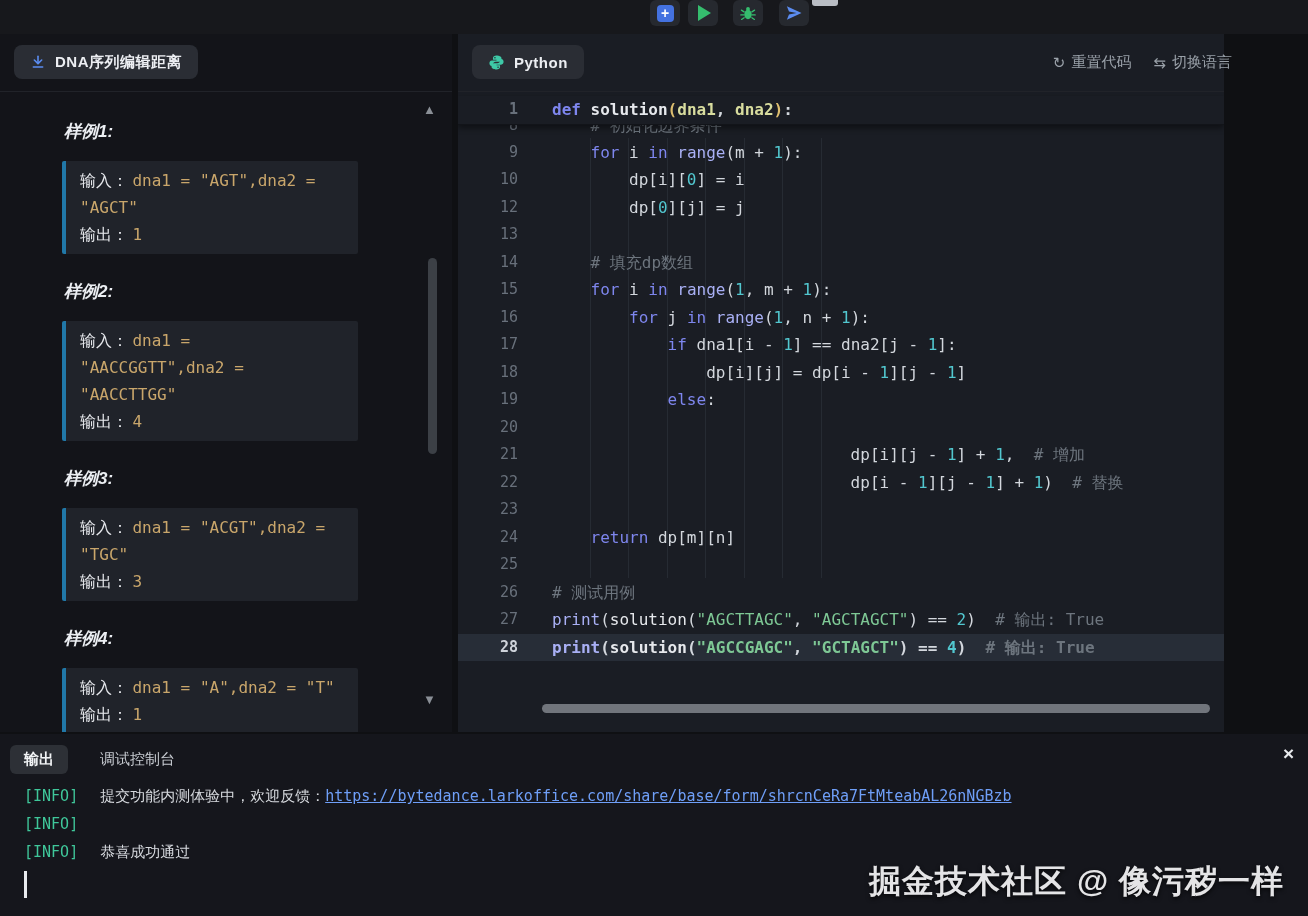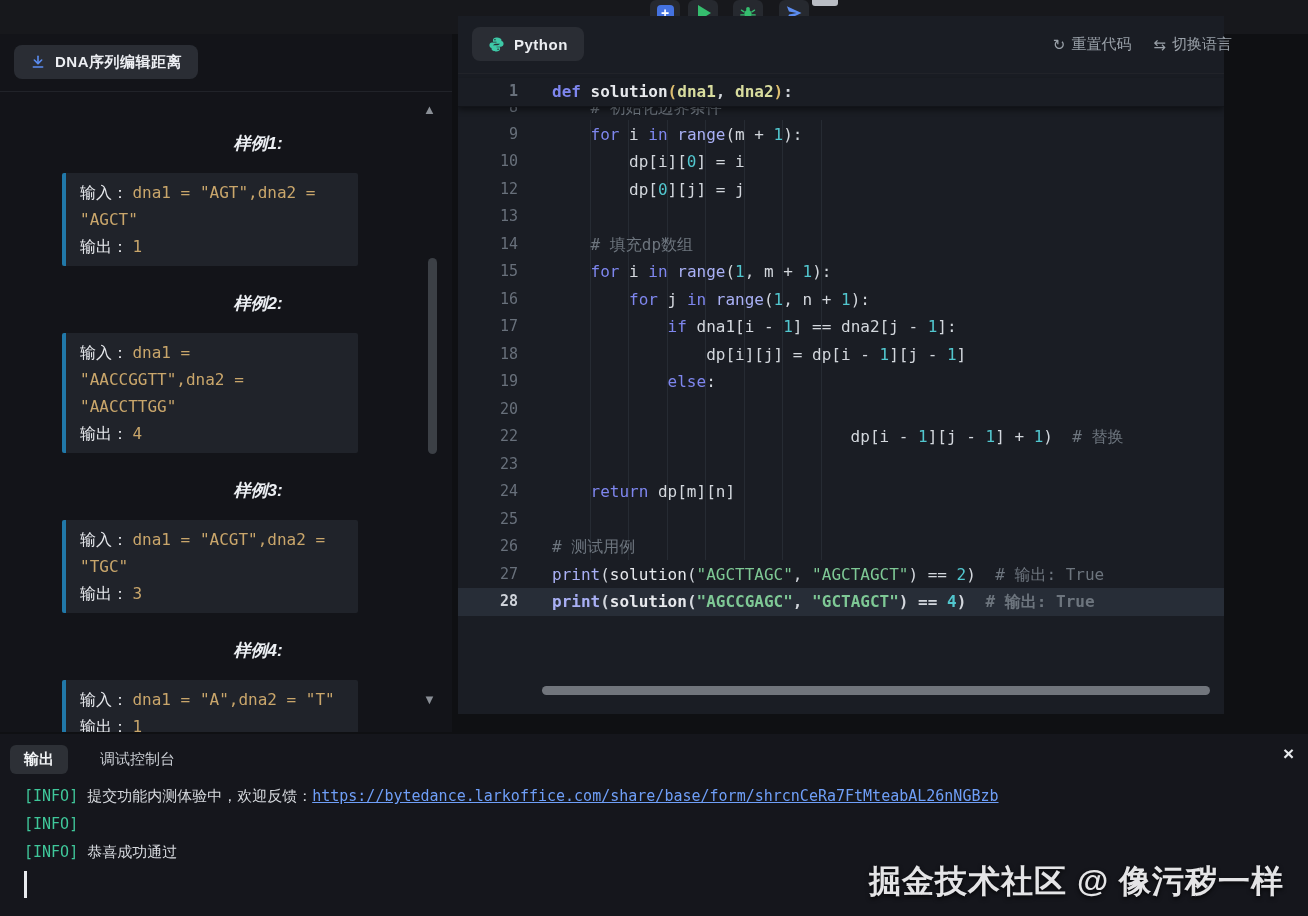--- a/index.html
+++ b/index.html
@@ -12,37 +12,37 @@
           display:flex;align-items:center;justify-content:center;cursor:pointer;}
   .plus-box{width:17px;height:17px;background:#4472e0;border-radius:4px;color:#fff;
             font-weight:bold;font-size:14px;line-height:16px;text-align:center;}
   .play-tri{width:0;height:0;border-left:13px solid #35bd6e;border-top:8px solid transparent;
             border-bottom:8px solid transparent;margin-left:3px;}
   .tooltip-frag{position:absolute;left:812px;top:0;width:26px;height:6px;background:#b9bdc4;
                 border-radius:0 0 3px 3px;}
 
   
   .left-panel{position:absolute;left:0;top:34px;width:452px;height:698px;background:#131419;}
-  .editor-panel{position:absolute;left:458px;top:16px;width:766px;height:698px;background:#1a1d24;}
+  .editor-panel{position:absolute;left:458px;top:34px;width:766px;height:698px;background:#1a1d24;}
   .console-panel{position:absolute;left:0;top:734px;width:1308px;height:182px;background:#15161c;}
 
   .panel-header{position:relative;height:57px;border-bottom:1px solid #212329;}
   .pill{position:absolute;left:14px;top:11px;height:34px;display:flex;align-items:center;gap:9px;
         background:#2a2d34;border-radius:8px;padding:0 16px;cursor:pointer;}
   .pill .t{font-size:15px;font-weight:bold;color:#eceef2;letter-spacing:.5px;}
 
   .header-actions{position:absolute;right:-8px;top:0;height:57px;display:flex;align-items:center;
                   gap:22px;color:#9aa1a9;font-size:15px;}
   .action{display:flex;align-items:center;gap:6px;cursor:pointer;white-space:nowrap;}
   .action .ic{font-size:15px;}
 
   
   .panel-body{position:absolute;left:0;top:57px;right:0;bottom:0;overflow:hidden;padding:29px 0 0 62px;
               box-sizing:border-box;}
-  .sample-heading{font-size:17px;font-style:italic;font-weight:bold;color:#eceff3;margin:12px 0 18px 2px;text-align:center;}
+  .sample-heading{font-size:17px;font-style:italic;font-weight:bold;color:#eceff3;margin:0 0 18px 2px;}
   .sample-block{width:296px;background:#20232a;border-left:4px solid #2178a8;border-radius:2px;
                 padding:6px 14px;box-sizing:border-box;margin:0 0 26px 0;}
   .sample-row{line-height:27px;font-size:16px;white-space:pre;}
   .sample-row .lbl{color:#e8eaee;}
   .sample-row .cd{font-family:"DejaVu Sans Mono",monospace;font-size:16px;color:#c9a66b;}
   .lscroll-up{position:absolute;left:423px;top:68px;color:#8a8f96;font-size:13px;cursor:pointer;}
   .lscroll-down{position:absolute;left:423px;top:658px;color:#8a8f96;font-size:13px;cursor:pointer;}
   .lscroll-thumb{position:absolute;left:428px;top:224px;width:9px;height:196px;background:#3c4046;
                  border-radius:5px;cursor:pointer;}
 
@@ -70,21 +70,21 @@
   
   .console-tabs{position:relative;height:44px;padding:7px 0 0 10px;box-sizing:border-box;
                 display:flex;align-items:center;gap:32px;}
   .tab-out{background:#2d3036;border-radius:6px;padding:5px 14px;font-size:15px;font-weight:bold;
            color:#f2f4f6;cursor:pointer;}
   .tab-debug{font-size:15px;color:#c6cad0;cursor:pointer;}
   .console-close{position:absolute;right:14px;top:10px;color:#e8eaed;font-size:19px;font-weight:bold;
                  cursor:pointer;line-height:1;}
   .console-lines{padding:4px 0 0 24px;font-family:"DejaVu Sans Mono",monospace;font-size:15px;}
   .console-row{line-height:28px;white-space:pre-wrap;}
-  .console-row .tag{color:#3fc79a;margin-right:9px;}
+  .console-row .tag{color:#3fc79a;margin-right:22px;}
   .console-row .txt{color:#d6d9de;}
   .console-row a{color:#6f9ff8;text-decoration:underline;cursor:pointer;}
   .cursor{width:3px;height:27px;background:#e8eaee;margin-top:5px;}
 
   .watermark{position:absolute;right:24px;top:860px;font-size:32px;font-weight:600;color:#e4e4e6;
              letter-spacing:1px;text-shadow:0 2px 4px rgba(0,0,0,.75);}
 </style>
 </head>
 <body>
 
@@ -200,20 +200,21 @@
           <div class="code-line"><span class="ln">10</span><span class="code"><span class="c-pl">        dp[i][</span><span class="c-num">0</span><span class="c-pl">] = i</span></span></div>
           <div class="code-line"><span class="ln">12</span><span class="code"><span class="c-pl">        dp[</span><span class="c-num">0</span><span class="c-pl">][j] = j</span></span></div>
           <div class="code-line"><span class="ln">13</span><span class="code"></span></div>
           <div class="code-line"><span class="ln">14</span><span class="code"><span class="c-pl">    </span><span class="c-cm"># 填充dp数组</span></span></div>
           <div class="code-line"><span class="ln">15</span><span class="code"><span class="c-pl">    </span><span class="c-kw">for</span><span class="c-pl"> i </span><span class="c-kw">in</span><span class="c-pl"> </span><span class="c-bi">range</span><span class="c-pl">(</span><span class="c-num">1</span><span class="c-pl">, m + </span><span class="c-num">1</span><span class="c-pl">):</span></span></div>
           <div class="code-line"><span class="ln">16</span><span class="code"><span class="c-pl">        </span><span class="c-kw">for</span><span class="c-pl"> j </span><span class="c-kw">in</span><span class="c-pl"> </span><span class="c-bi">range</span><span class="c-pl">(</span><span class="c-num">1</span><span class="c-pl">, n + </span><span class="c-num">1</span><span class="c-pl">):</span></span></div>
           <div class="code-line"><span class="ln">17</span><span class="code"><span class="c-pl">            </span><span class="c-kw">if</span><span class="c-pl"> dna1[i - </span><span class="c-num">1</span><span class="c-pl">] == dna2[j - </span><span class="c-num">1</span><span class="c-pl">]:</span></span></div>
           <div class="code-line"><span class="ln">18</span><span class="code"><span class="c-pl">                dp[i][j] = dp[i - </span><span class="c-num">1</span><span class="c-pl">][j - </span><span class="c-num">1</span><span class="c-pl">]</span></span></div>
           <div class="code-line"><span class="ln">19</span><span class="code"><span class="c-pl">            </span><span class="c-kw">else</span><span class="c-pl">:</span></span></div>
           <div class="code-line"><span class="ln">20</span></div>
+          <div class="code-line"><span class="ln">21</span><span class="code"><span class="c-pl">                               dp[i][j - </span><span class="c-num">1</span><span class="c-pl">] + </span><span class="c-num">1</span><span class="c-pl">,  </span><span class="c-cm"># 增加</span></span></div>
           <div class="code-line"><span class="ln">22</span><span class="code"><span class="c-pl">                               dp[i - </span><span class="c-num">1</span><span class="c-pl">][j - </span><span class="c-num">1</span><span class="c-pl">] + </span><span class="c-num">1</span><span class="c-pl">)  </span><span class="c-cm"># 替换</span></span></div>
           <div class="code-line"><span class="ln">23</span><span class="code"></span></div>
           <div class="code-line"><span class="ln">24</span><span class="code"><span class="c-pl">    </span><span class="c-kw">return</span><span class="c-pl"> dp[m][n]</span></span></div>
           <div class="code-line"><span class="ln">25</span><span class="code"></span></div>
           <div class="code-line"><span class="ln">26</span><span class="code"><span class="c-cm"># 测试用例</span></span></div>
           <div class="code-line"><span class="ln">27</span><span class="code"><span class="c-bi">print</span><span class="c-pl">(</span><span class="c-fn">solution</span><span class="c-pl">(</span><span class="c-str">"AGCTTAGC"</span><span class="c-pl">, </span><span class="c-str">"AGCTAGCT"</span><span class="c-pl">) == </span><span class="c-num">2</span><span class="c-pl">)  </span><span class="c-cm"># 输出: True</span></span></div>
           <div class="code-line current"><span class="ln">28</span><span class="code"><span class="c-bi">print</span><span class="c-pl">(</span><span class="c-fn">solution</span><span class="c-pl">(</span><span class="c-str">"AGCCGAGC"</span><span class="c-pl">, </span><span class="c-str">"GCTAGCT"</span><span class="c-pl">) == </span><span class="c-num">4</span><span class="c-pl">)  </span><span class="c-cm"># 输出: True</span></span></div>
         </div>
       <div class="hscroll"></div>
     </div>

